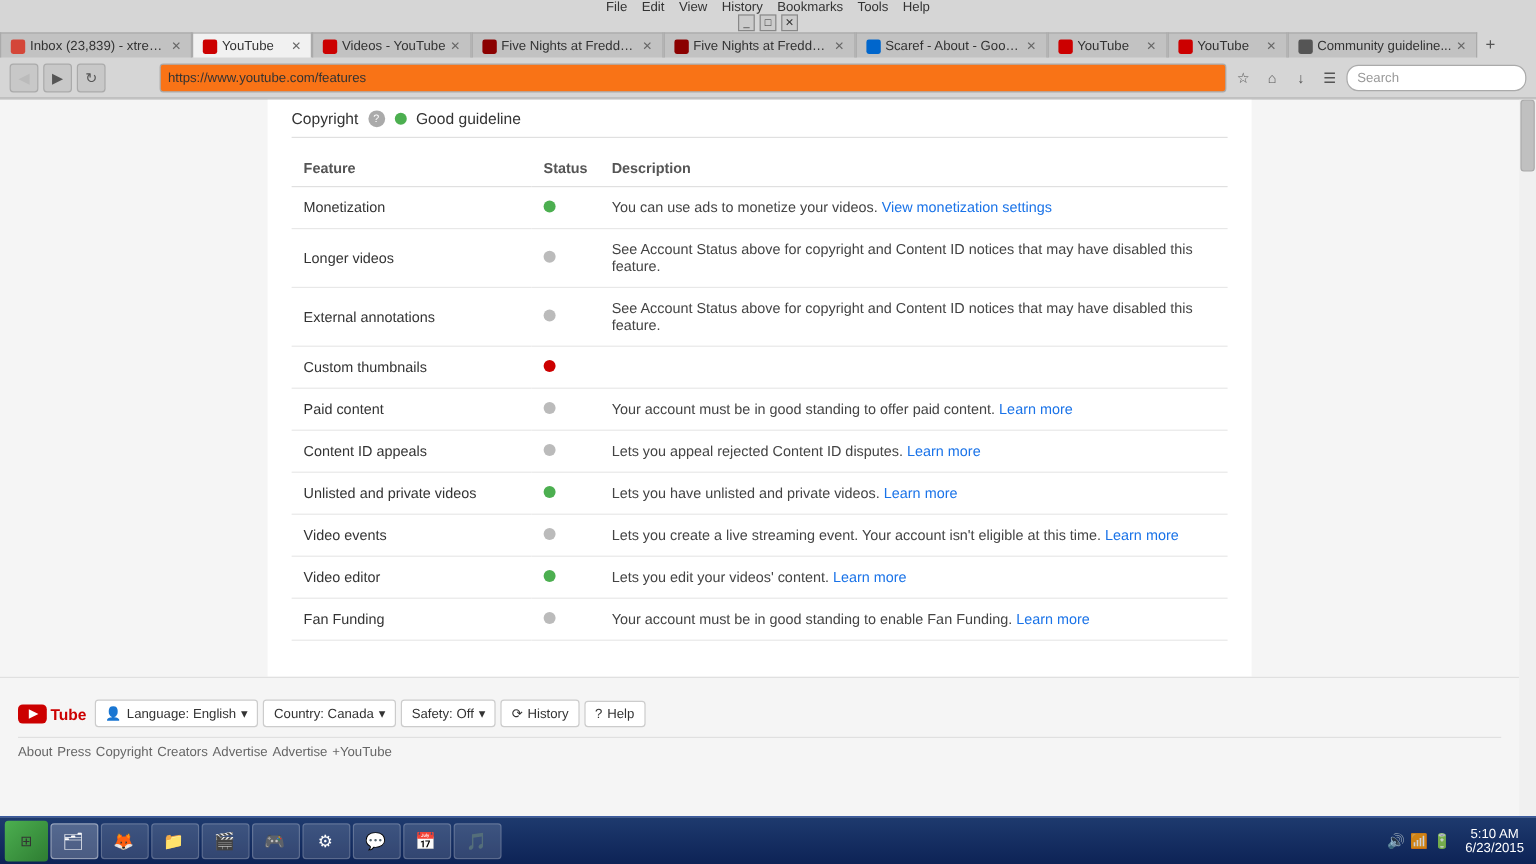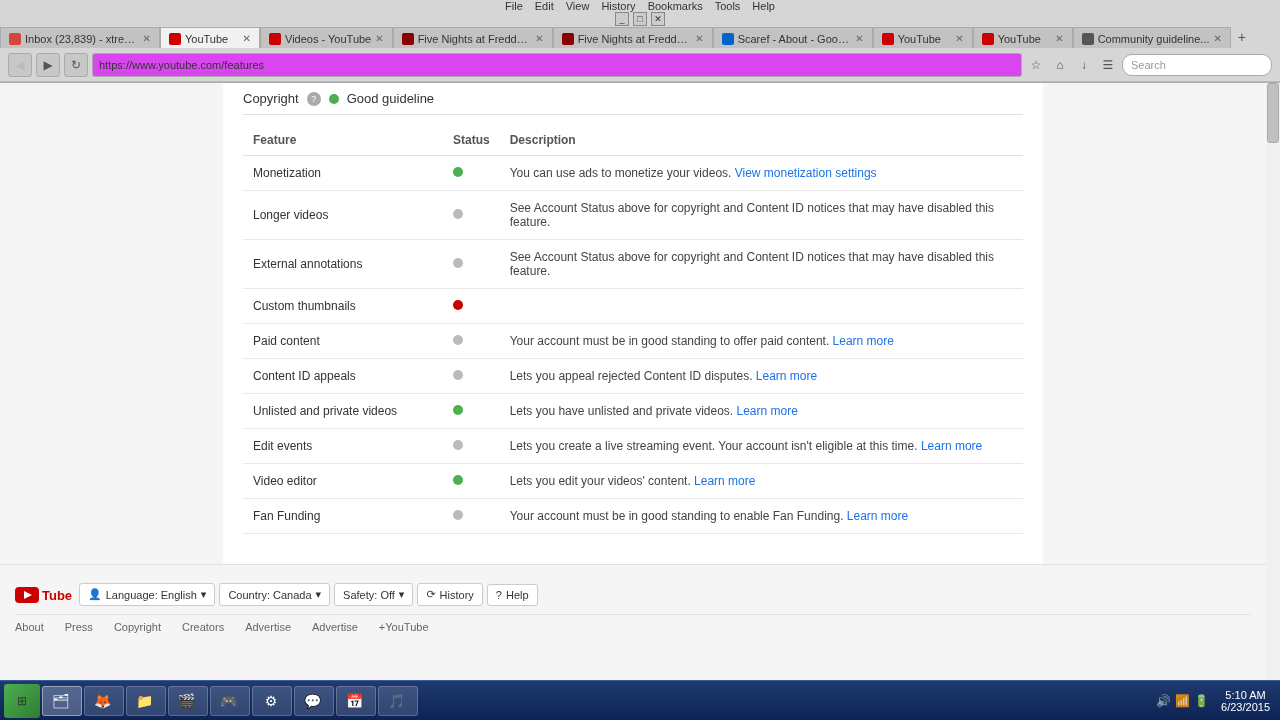--- a/index.html
+++ b/index.html
@@ -24,21 +24,21 @@
     .tab-favicon.scaref { background: #0066cc; border-radius: 2px; }
     .tab-favicon.community { background: #555; border-radius: 2px; }
     .tab-title { overflow: hidden; text-overflow: ellipsis; white-space: nowrap; font-size: 11px; }
     .tab-close { margin-left: auto; font-size: 10px; color: #666; flex-shrink: 0; }
     .new-tab-btn { width: 22px; height: 22px; display: flex; align-items: center; justify-content: center; font-size: 14px; cursor: pointer; color: #555; }
 
     
     .nav-bar { background: #d6d6d6; height: 34px; display: flex; align-items: center; gap: 4px; padding: 0 8px; border-bottom: 1px solid #bbb; }
     .nav-btn { width: 24px; height: 24px; background: #c8c8c8; border: 1px solid #aaa; border-radius: 3px; display: flex; align-items: center; justify-content: center; cursor: pointer; font-size: 12px; color: #555; }
     .nav-btn.disabled { color: #bbb; cursor: default; }
-    .address-bar { flex: 1; height: 24px; background: #d946ef; border: 1px solid #aaa; border-radius: 3px; padding: 0 6px; font-size: 11px; display: flex; align-items: center; }
+    .address-bar { flex: 1; height: 24px; background: #f97316; border: 1px solid #aaa; border-radius: 3px; padding: 0 6px; font-size: 11px; display: flex; align-items: center; margin-left: 41px; }
     .address-bar-text { color: #333; font-size: 11px; }
     .nav-right { display: flex; gap: 4px; align-items: center; }
     .nav-icon-btn { width: 20px; height: 20px; display: flex; align-items: center; justify-content: center; cursor: pointer; font-size: 12px; color: #555; }
     .search-box { height: 22px; background: white; border: 1px solid #aaa; border-radius: 10px; padding: 0 8px; font-size: 11px; width: 150px; display: flex; align-items: center; color: #999; }
 
     
     .copyright-row { display: flex; align-items: center; gap: 8px; padding: 8px 0; font-size: 13px; border-bottom: 1px solid #e0e0e0; margin-bottom: 10px; }
     .green-dot { width: 10px; height: 10px; background: #4CAF50; border-radius: 50%; display: inline-block; }
     .red-dot { width: 10px; height: 10px; background: #cc0000; border-radius: 50%; display: inline-block; }
     .gray-dot { width: 10px; height: 10px; background: #bbb; border-radius: 50%; display: inline-block; }
@@ -51,21 +51,21 @@
     .features-table td:nth-child(2) { width: 50px; text-align: left; }
     .features-table td:nth-child(3) { color: #444; }
     .link { color: #1a73e8; text-decoration: none; cursor: pointer; }
     .help-icon { display: inline-block; width: 14px; height: 14px; background: #aaa; border-radius: 50%; color: white; font-size: 9px; text-align: center; line-height: 14px; cursor: pointer; }
 
     
     .yt-footer { background: #f5f5f5; border-top: 1px solid #e0e0e0; padding: 10px 15px; }
     .footer-main { display: flex; align-items: center; gap: 4px; padding: 8px 0; border-bottom: 1px solid #e0e0e0; flex-wrap: wrap; }
     .yt-logo { display: flex; align-items: center; gap: 4px; }
     .footer-btn { display: flex; align-items: center; gap: 4px; padding: 4px 8px; border: 1px solid #ccc; border-radius: 3px; background: white; cursor: pointer; font-size: 11px; color: #333; }
-    .footer-links { display: flex; gap: 21px; flex-wrap: wrap; padding: 6px 0; }
+    .footer-links { display: flex; gap: 4px; flex-wrap: wrap; padding: 6px 0; }
     .footer-link { font-size: 11px; color: #666; cursor: pointer; }
 
     
     .taskbar { position: fixed; bottom: 0; left: 0; right: 0; height: 40px; background: linear-gradient(to bottom, #1e3a6e, #0d2356); display: flex; align-items: center; padding: 0 4px; gap: 2px; border-top: 1px solid #3a5a9e; }
     .taskbar-start { width: 36px; height: 34px; background: linear-gradient(135deg, #4CAF50, #2e7d32); border-radius: 3px; display: flex; align-items: center; justify-content: center; cursor: pointer; }
     .taskbar-item { height: 30px; padding: 0 8px; background: rgba(255,255,255,0.15); border: 1px solid rgba(255,255,255,0.2); border-radius: 3px; display: flex; align-items: center; gap: 4px; cursor: pointer; min-width: 40px; font-size: 11px; color: white; }
     .taskbar-item.active { background: rgba(255,255,255,0.25); border-color: rgba(255,255,255,0.4); }
     .taskbar-icon { width: 20px; height: 20px; display: flex; align-items: center; justify-content: center; font-size: 14px; }
     .taskbar-right { margin-left: auto; display: flex; align-items: center; gap: 6px; }
     .taskbar-time { color: white; font-size: 11px; text-align: center; padding: 0 6px; }
@@ -214,21 +214,21 @@
               <td>Content ID appeals</td>
               <td><span class="gray-dot"></span></td>
               <td style="font-size: 12px; color: rgb(68, 68, 68);">Lets you appeal rejected Content ID disputes. <a class="link" href="#">Learn more</a></td>
             </tr>
             <tr>
               <td>Unlisted and private videos</td>
               <td><span class="green-dot"></span></td>
               <td style="font-size: 12px; color: rgb(68, 68, 68);">Lets you have unlisted and private videos. <a class="link" href="#">Learn more</a></td>
             </tr>
             <tr>
-              <td>Edit events</td>
+              <td>Video events</td>
               <td><span class="gray-dot"></span></td>
               <td style="font-size: 12px; color: rgb(68, 68, 68);">Lets you create a live streaming event. Your account isn't eligible at this time. <a class="link" href="#">Learn more</a></td>
             </tr>
             <tr>
               <td>Video editor</td>
               <td><span class="green-dot"></span></td>
               <td style="font-size: 12px; color: rgb(68, 68, 68);">Lets you edit your videos' content. <a class="link" href="#">Learn more</a></td>
             </tr>
             <tr>
               <td>Fan Funding</td>

